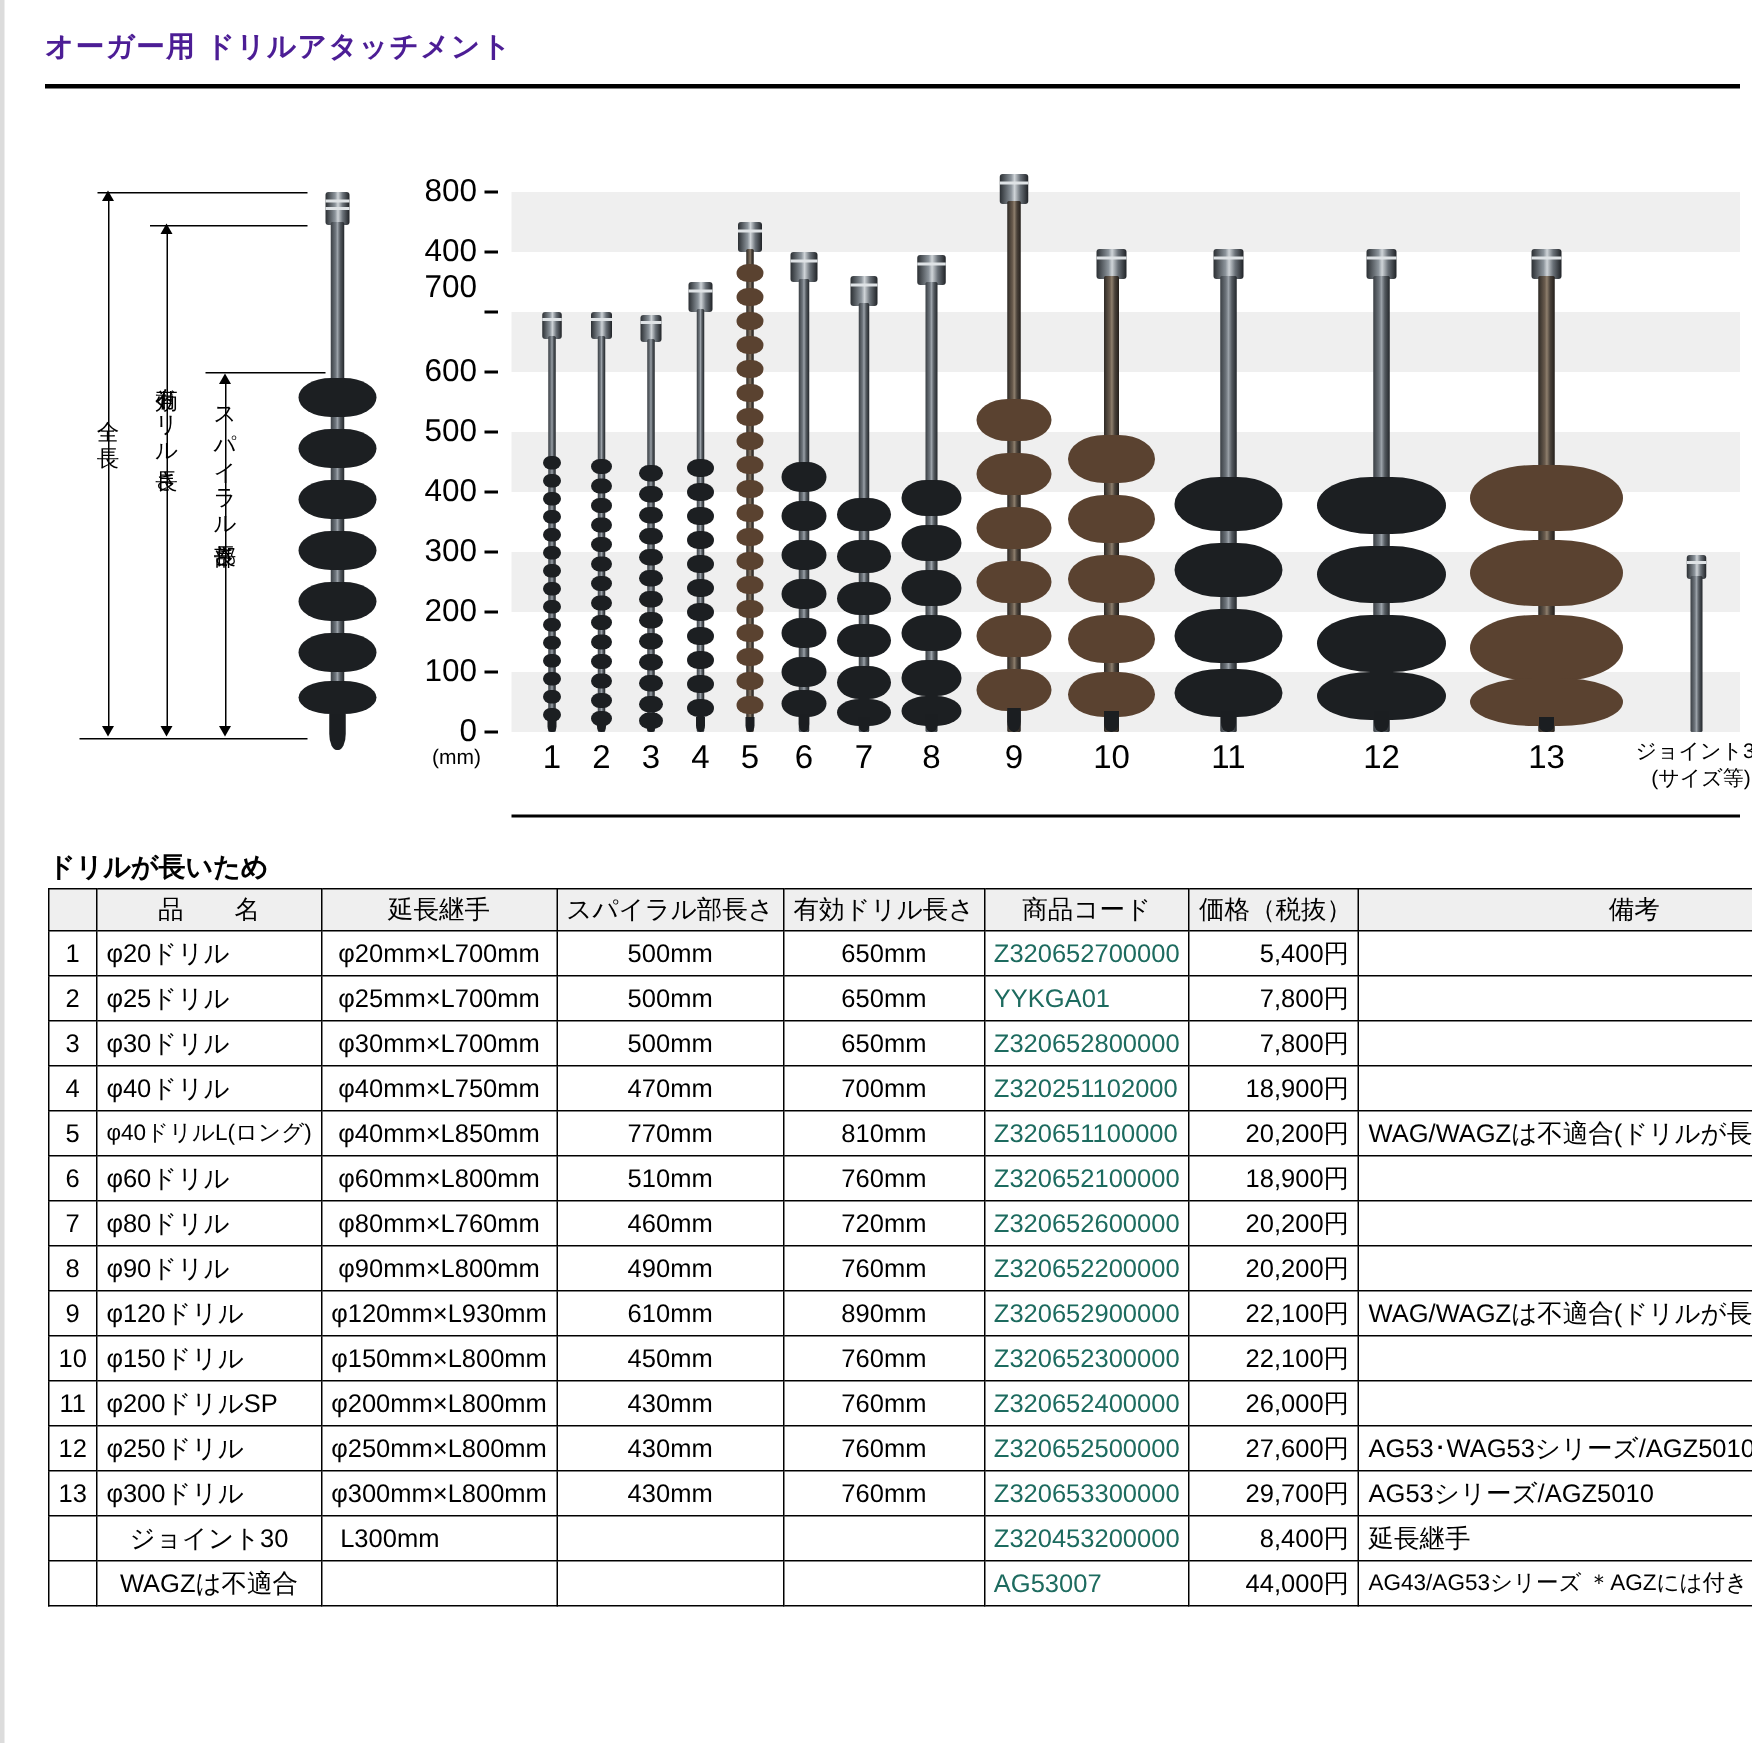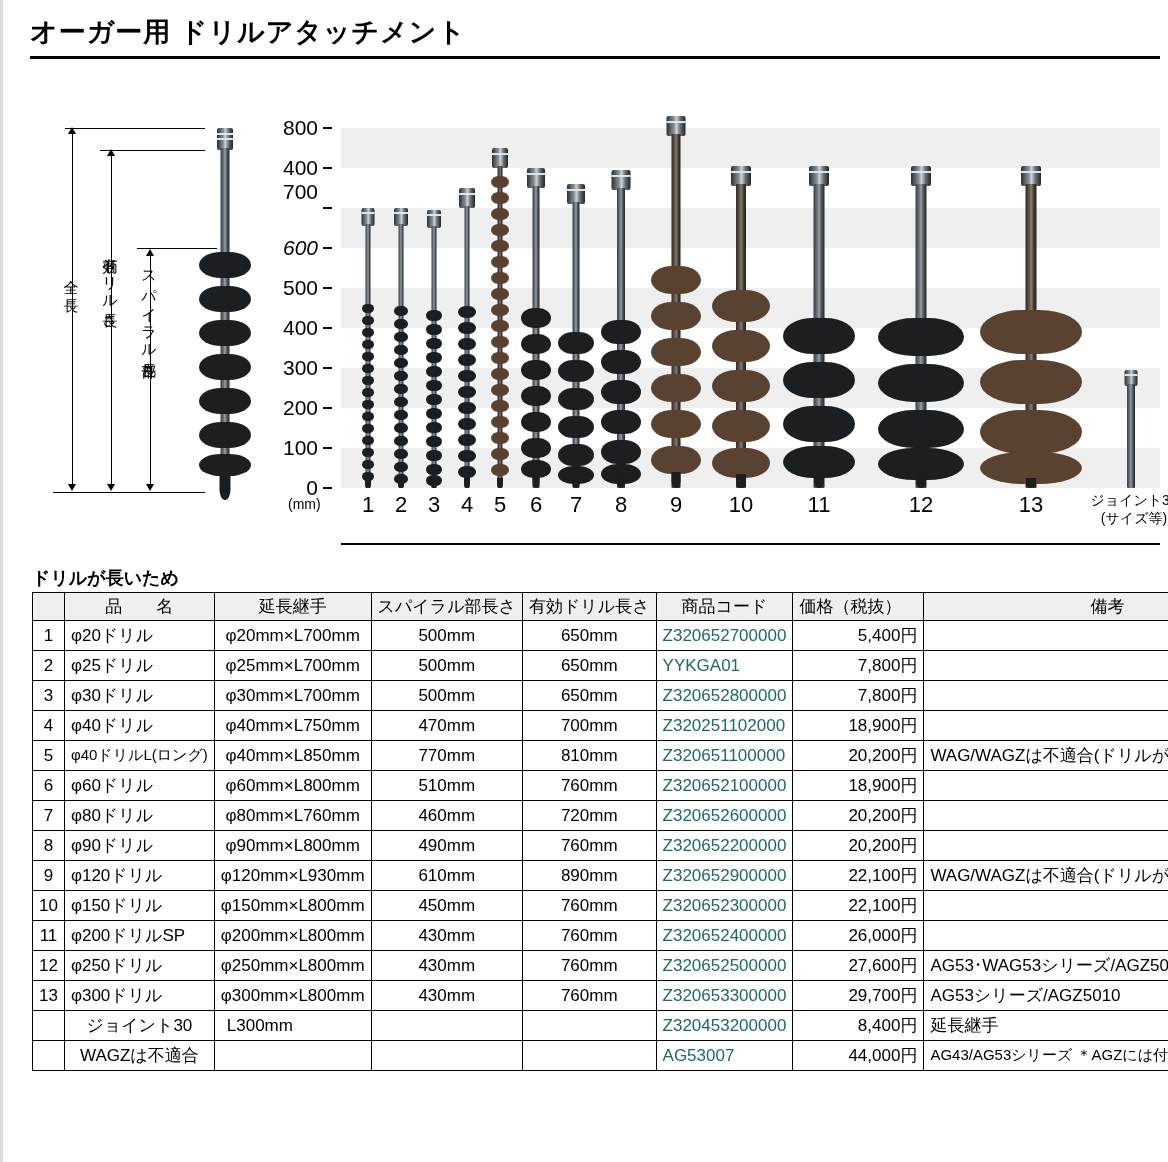--- a/index.html
+++ b/index.html
@@ -15,23 +15,23 @@
     position:absolute;left:0;top:0;width:3px;height:1162px;
     background:#dcdcdc;
   }
 
   
   .header{
     position:absolute;left:30px;top:14px;width:1130px;
   }
   .header h1{
     margin:0;
-    font-size:27px;
+    font-size:19px;
     font-weight:bold;
-    color:#000000;
+    color:#4c1d95;
     letter-spacing:1px;
     line-height:36px;
   }
   .header-rule{
     margin-top:6px;
     border-top:3px solid #000;
     width:1130px;
   }
 
   
@@ -463,21 +463,21 @@
     </div>
   </div>
 
   <div class="yaxis">
     <div class="ytick" style="top:0px;">800</div>
     <div class="ytickmark" style="top:0px;"></div>
     <div class="ytick" style="top:40px;">400</div>
     <div class="ytickmark" style="top:40px;"></div>
     <div class="ytick" style="top:64px;">700</div>
     <div class="ytickmark" style="top:80px;"></div>
-    <div class="ytick" style="top:120px;font-style:italic;">600</div>
+    <div class="ytick" style="top:120px;">600</div>
     <div class="ytickmark" style="top:120px;"></div>
     <div class="ytick" style="top:160px;">500</div>
     <div class="ytickmark" style="top:160px;"></div>
     <div class="ytick" style="top:200px;">400</div>
     <div class="ytickmark" style="top:200px;"></div>
     <div class="ytick" style="top:240px;">300</div>
     <div class="ytickmark" style="top:240px;"></div>
     <div class="ytick" style="top:280px;">200</div>
     <div class="ytickmark" style="top:280px;"></div>
     <div class="ytick" style="top:320px;">100</div>
@@ -512,21 +512,21 @@
 
 <table class="spec">
   <thead>
     <tr>
       <th class="c-no"></th>
       <th class="c-name" style="text-align:center">品　　名</th>
       <th class="c-size">延長継手</th>
       <th class="c-spiral">スパイラル部長さ</th>
       <th class="c-eff">有効ドリル長さ</th>
       <th class="c-code" style="text-align:center;color:#000">商品コード</th>
-      <th class="c-price" style="text-align:center;padding-right:22px">価格（税抜）</th>
+      <th class="c-price" style="text-align:center;padding-right:4px">価格（税抜）</th>
       <th class="c-note" style="text-align:center">備考</th>
     </tr>
   </thead>
   <tbody>
     <tr>
       <td class="c-no">1</td>
       <td class="c-name">φ20ドリル</td>
       <td class="c-size">φ20mm×L700mm</td>
       <td class="c-spiral">500mm</td>
       <td class="c-eff">650mm</td>

